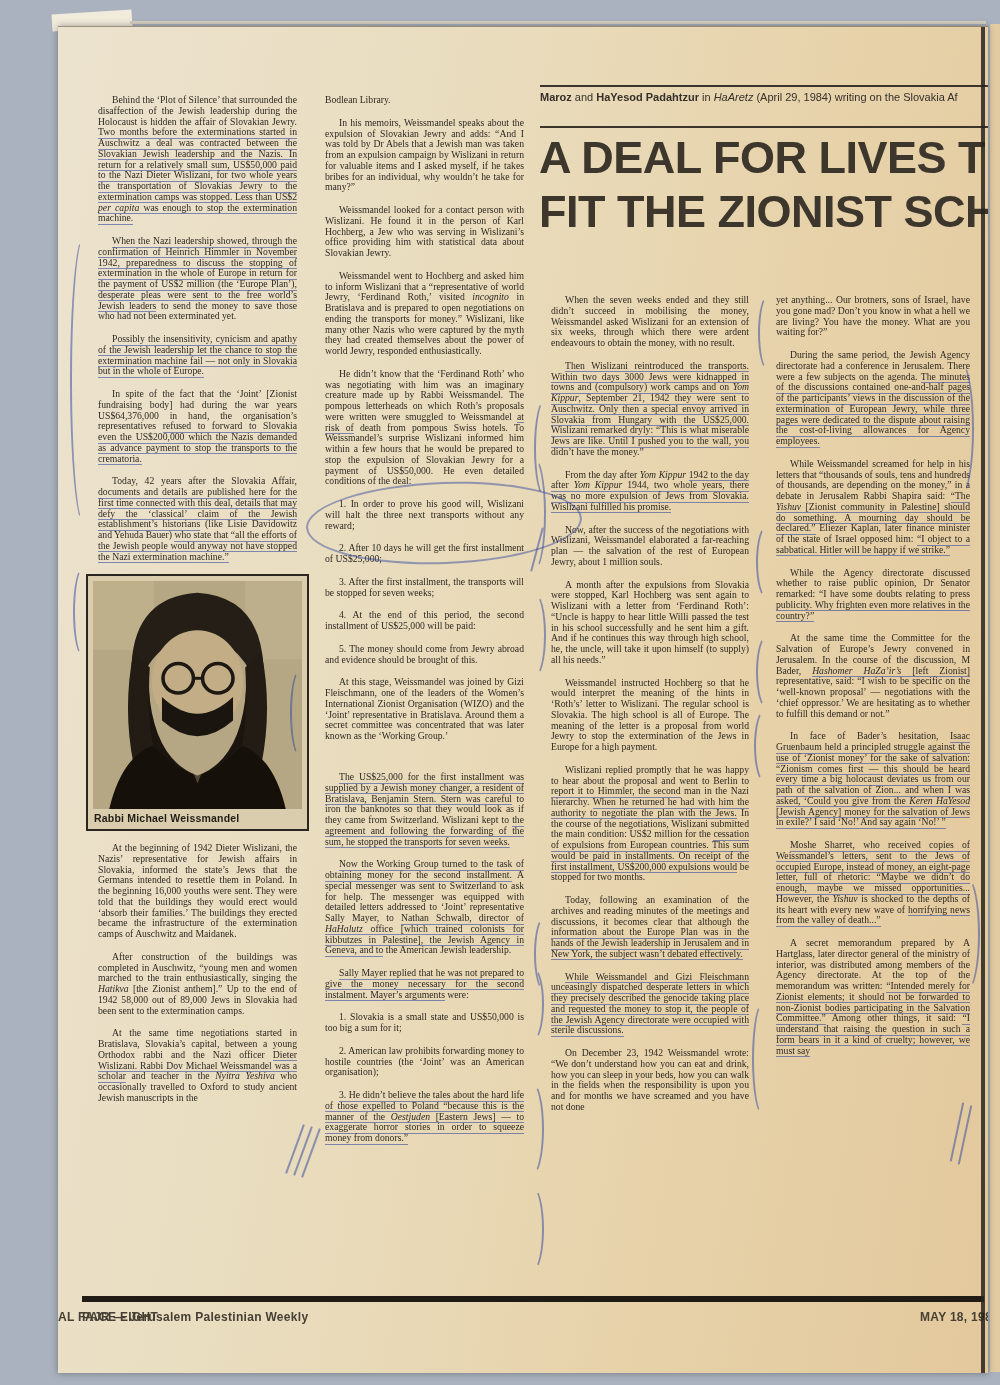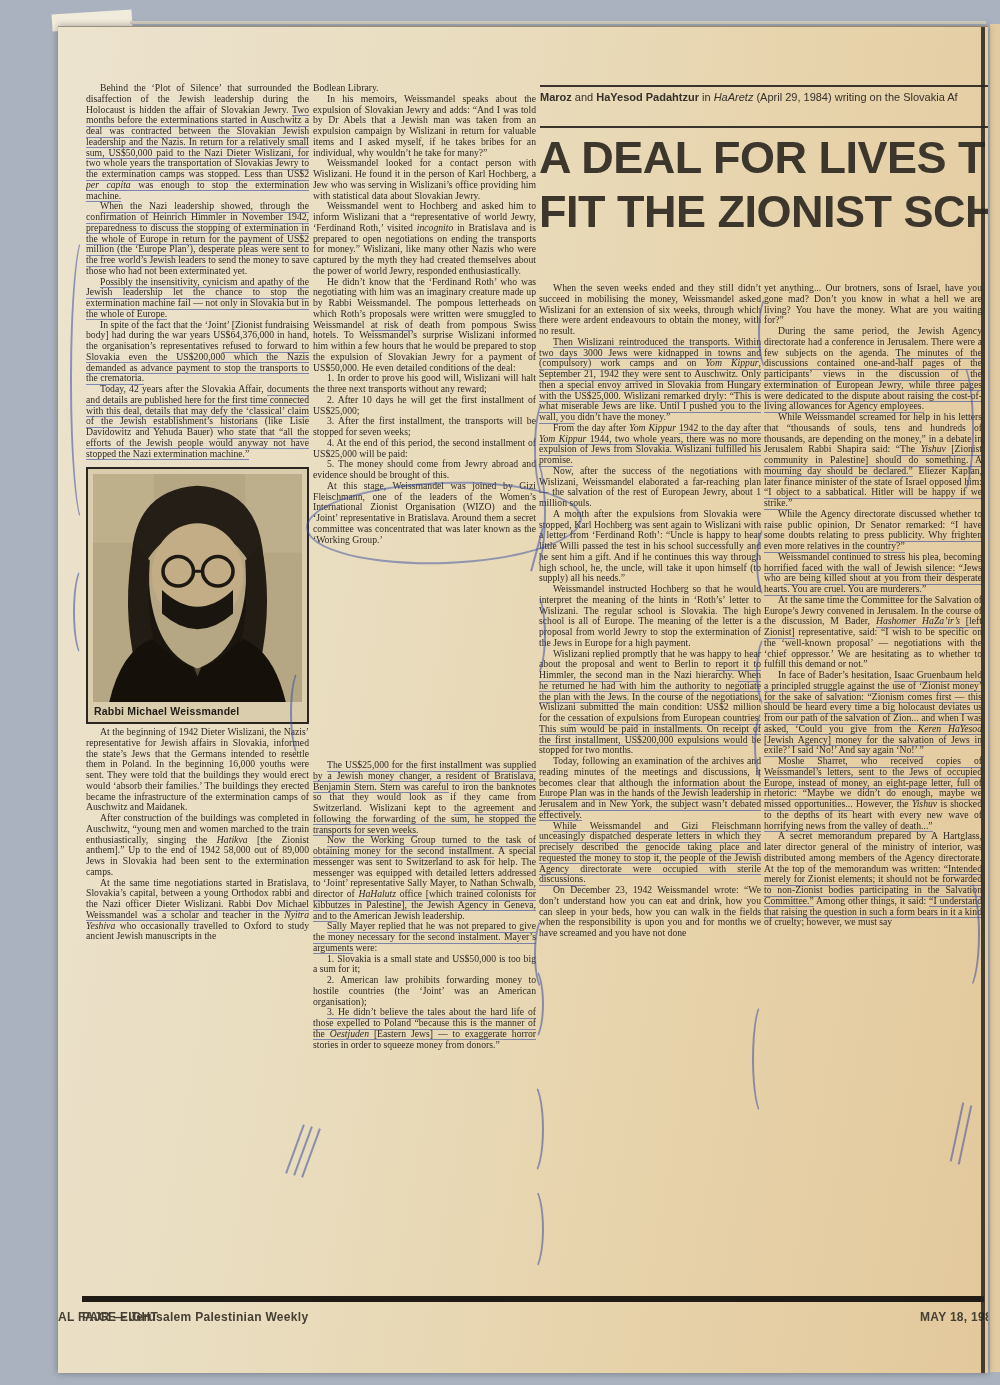--- a/index.html
+++ b/index.html
@@ -8,21 +8,21 @@
   .sliver{position:absolute;left:52px;top:12px;width:80px;height:17px;background:#f1ebdc;transform:rotate(-3.5deg);z-index:0}
   .topline{position:absolute;left:130px;top:21px;width:856px;height:3px;background:#d7d1c1;z-index:0}
   .strip{position:absolute;left:990px;top:24px;width:10px;height:1348px;background:#e2cba3;z-index:0}
   .paper{position:absolute;left:58px;top:26px;width:930px;height:1346px;z-index:1;overflow:hidden;
          background:linear-gradient(100deg,#ece3cf 0%,#e9dcbd 38%,#e7d3ab 66%,#e3c89c 100%);
          border-top:1px solid rgba(60,50,40,.45);box-shadow:0 0 7px rgba(0,0,0,.35)}
   .fold{position:absolute;top:0;right:3px;width:4px;height:100%;background:rgba(40,34,27,.85);z-index:6}
   
   .col{position:absolute;font-family:"Liberation Serif",serif;font-size:9.7px;line-height:10.75px;
        color:#2e2922;text-align:justify;hyphens:auto;overflow:hidden}
-  .col p{margin:0;text-indent:14px}
+  .col p{margin:12px;text-indent:14px}
   #col2a p:first-child,#col4 p:first-child{text-indent:0}
   #col1{left:28px;top:56px;width:223px;max-height:1216px}
   #col2a{left:255px;top:56px;width:223px}
   #col2b{left:255px;width:223px}
   #col3{left:481px;top:256px;width:222px;max-height:1010px}
   #col4{left:706px;top:256px;width:218px;max-height:1010px}
   .pu{border-bottom:1.4px solid rgba(58,78,160,.62);padding-bottom:.5px}
   
   .photo{margin:8px 0 3px;border:2px solid #2c2620;background:#d9cdae;padding:5px 5px 0}
   .photo svg{display:block;width:100%;height:228px}
@@ -128,21 +128,20 @@
         <p>Wislizani replied promptly that he was happy to hear about the proposal and went to Berlin to <span class="pu">report it to Himmler, the second</span> man in the Nazi hierarchy. <span class="pu">When he returned he had with him the authority to negotiate the plan with the Jews.</span> In the course of the negotiations, Wislizani submitted the main condition: US$2 million for the <span class="pu">cessation of expulsions from European countries. This sum would be paid in installments. On receipt of the first installment, US$200,000 expulsions would</span> be stopped for two months.</p>
         <p>Today, following an examination of the archives and reading minutes of the meetings and discussions, it becomes clear that although the <span class="pu">information about the Europe Plan was in the hands of the Jewish leadership in Jerusalem and in New York, the subject wasn’t debated effectively.</span></p>
         <p><span class="pu">While Weissmandel and Gizi Fleischmann unceasingly dispatched desperate letters in which they precisely described the genocide taking place and requested the money to stop it, the people of the Jewish Agency directorate were occupied with sterile discussions.</span></p>
         <p>On December 23, 1942 Weissmandel wrote: “We don’t understand how you can eat and drink, how you can sleep in your beds, how you can walk in the fields when the responsibility is upon you and for months we have screamed and you have not done</p>
       </div>
     <div id="col4" class="col">
         <p>yet anything... Our brotners, sons of Israel, have you gone mad? Don’t you know in what a hell we are living? You have the money. What are you waiting for?”</p>
         <p>During the same period, the Jewish Agency directorate had a conference in Jerusalem. There were a few subjects on the agenda. <span class="pu">The minutes of the discussions contained one-and-half pages of the participants’ views in the discussion of the extermination of European Jewry, while three pages were dedicated to the dispute about raising the cost-of-living allowances for Agency employees.</span></p>
         <p>While Weissmandel screamed for help in his letters that “thousands of souls, tens and hundreds of thousands, are depending on the money,” in a debate in Jerusalem Rabbi Shapira said: <span class="pu">“The <i>Yishuv</i> [Zionist community in Palestine] should do something. A mourning day should be declared.”</span> Eliezer Kaplan, later finance minister of the state of Israel opposed him: <span class="pu">“I object to a sabbatical. Hitler will be happy if we strike.”</span></p>
         <p>While the Agency directorate discussed whether to raise public opinion, Dr Senator remarked: “I have some doubts relating to press <span class="pu">publicity. Why frighten even more relatives in the country?”</span></p>
-        <p>Weissmandel continued to stress his plea, becoming <span class="pu">horrified faced with the wall of Jewish silence:</span> “Jews who <span class="pu">are being killed shout at you from their desperate hearts. You are cruel. You are murderers.”</span></p>
         <p>At the same time the Committee for the Salvation of Europe’s Jewry convened in Jerusalem. In the course of the discussion, M Bader, <span class="pu"><i>Hashomer HaZa’ir’s</i> [left Zionist]</span> representative, said: “I wish to be specific on the ‘well-known proposal’ — negotiations with the ‘chief oppressor.’ We are hesitating as to whether to fulfill this demand or not.”</p>
         <p>In face of Bader’s hesitation, <span class="pu">Isaac Gruenbaum held a principled struggle against the use of ‘Zionist money’ for the sake of salvation: “Zionism comes first — this should be heard every time a big holocaust deviates us from our path of the salvation of Zion... and when I was asked, ‘Could you give from the <i>Keren HaYesod</i> [Jewish Agency] money for the salvation of Jews in exile?’ I said ‘No!’ And say again ‘No!’ ”</span></p>
         <p><span class="pu">Moshe Sharret, who received copies of Weissmandel’s letters, sent to the Jews of occupied Europe, instead of money, an eight-page letter, full of rhetoric: “Maybe we didn’t do enough, maybe we missed opportunities...</span> However, the <i>Yishuv</i> is shocked to the depths of its heart with every new wave of <span class="pu">horrifying news from the valley of death...”</span></p>
         <p>A secret memorandum prepared by A Hartglass, later director general of the ministry of interior, was distributed among members of the Agency directorate. At the top of the memorandum was written: <span class="pu">“Intended merely for Zionist elements; it should not be forwarded to non-Zionist bodies participating in the Salvation Committee.”</span> Among other things, it said: <span class="pu">“I understand that raising the question in such a form bears in it a kind of cruelty; however, we must say</span></p>
       </div>
 
     <div class="foot-bar"></div>
     <div class="foot fl">PAGE EIGHT</div>
     <div class="foot fc">AL FAJR — Jerusalem Palestinian Weekly</div>
     <div class="foot fr">MAY 18, 198</div>

